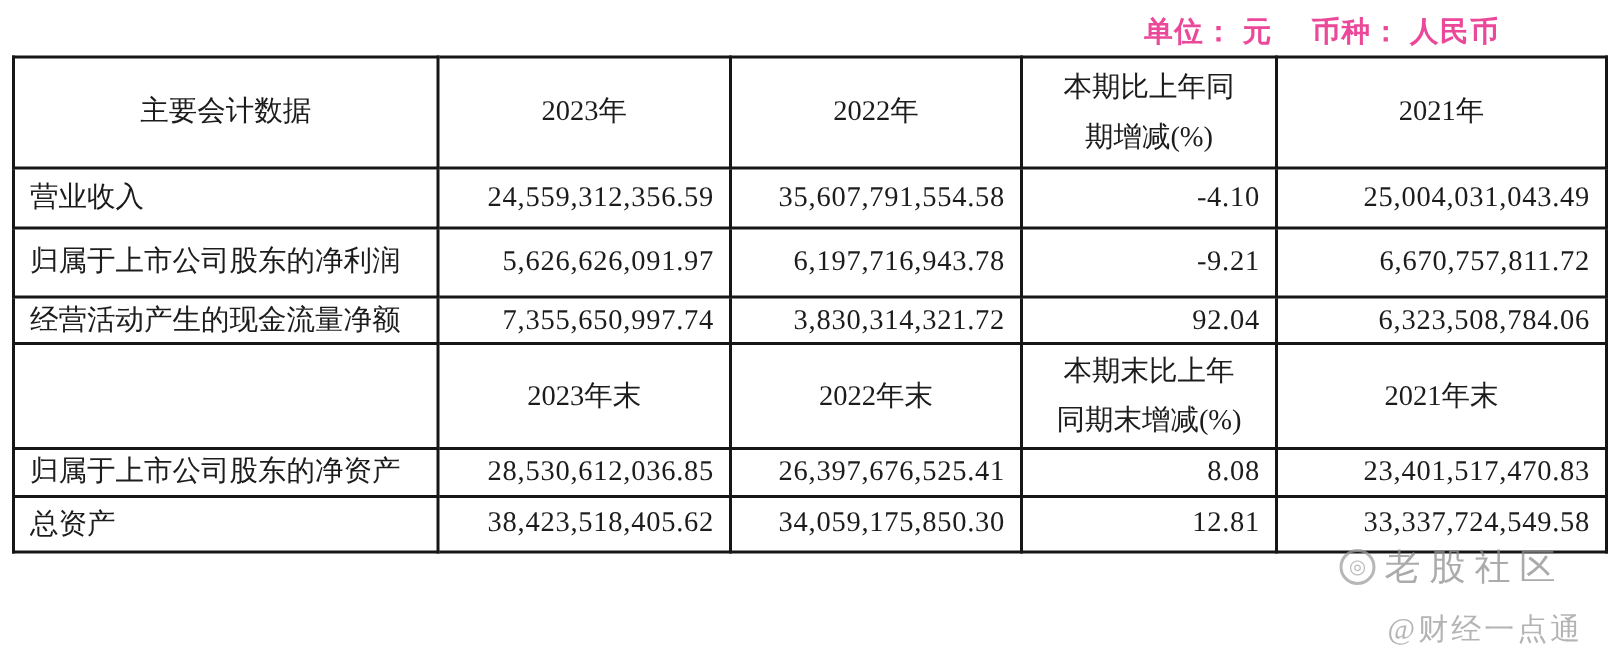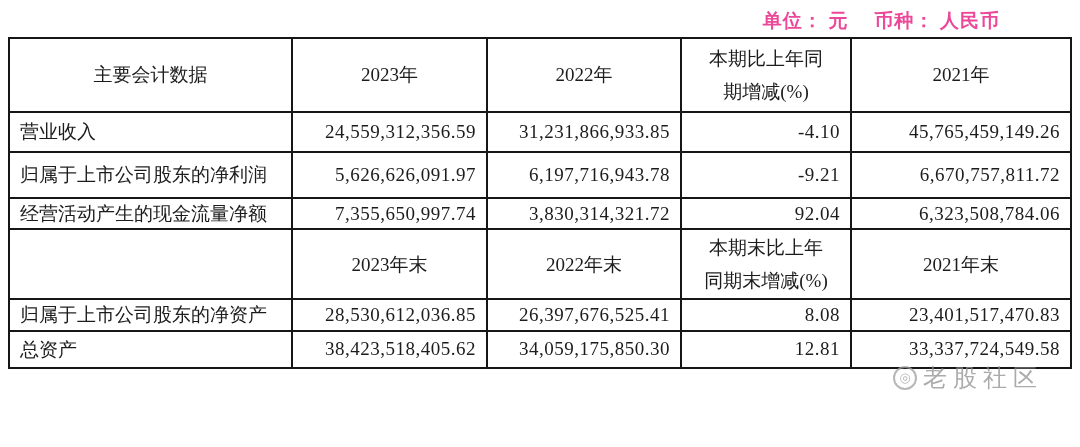--- a/index.html
+++ b/index.html
@@ -69,23 +69,23 @@
       <th>2023年</th>
       <th>2022年</th>
       <th>本期比上年同
 期增减(%)</th>
       <th>2021年</th>
     </tr>
 
     <tr class="r1">
       <td class="cell-label">营业收入</td>
       <td class="cell-num">24,559,312,356.59</td>
-      <td class="cell-num">31,231,866,933.85</td>
+      <td class="cell-num">35,607,791,554.58</td>
       <td class="cell-num">-4.10</td>
-      <td class="cell-num">45,765,459,149.26</td>
+      <td class="cell-num">25,004,031,043.49</td>
     </tr>
 
     <tr class="r2">
       <td class="cell-label">归属于上市公司股东的净利润</td>
       <td class="cell-num">5,626,626,091.97</td>
       <td class="cell-num">6,197,716,943.78</td>
       <td class="cell-num">-9.21</td>
       <td class="cell-num">6,670,757,811.72</td>
     </tr>
 
@@ -123,13 +123,14 @@
       <td class="cell-num">33,337,724,549.58</td>
     </tr>
   </tbody>
 </table>
 
 <div class="watermark">
   <div class="wm-row1">
     <span class="wm-logo">◎</span>
     <span class="wm-line1">老股社区</span>
   </div>
+  <div class="wm-line2">@财经一点通</div>
 </div>
 
 </body></html>

